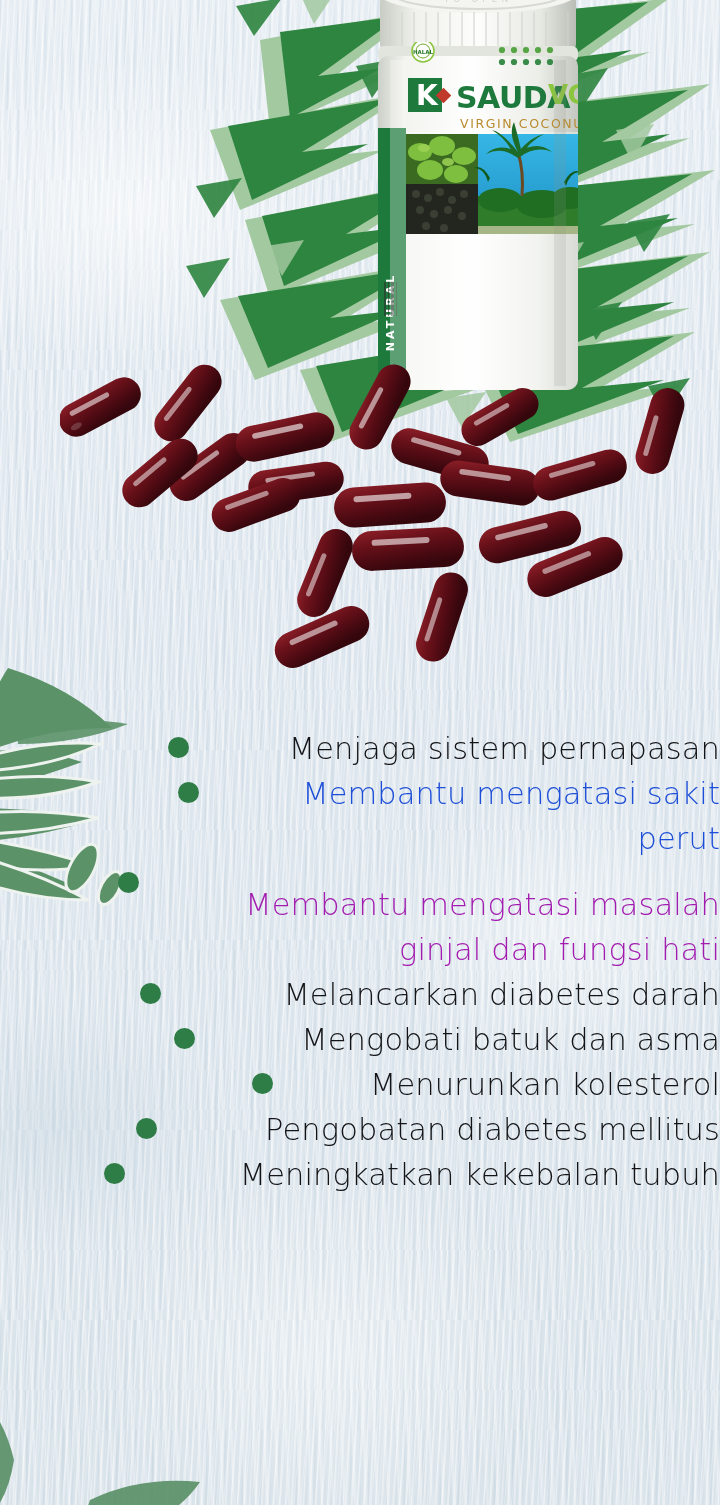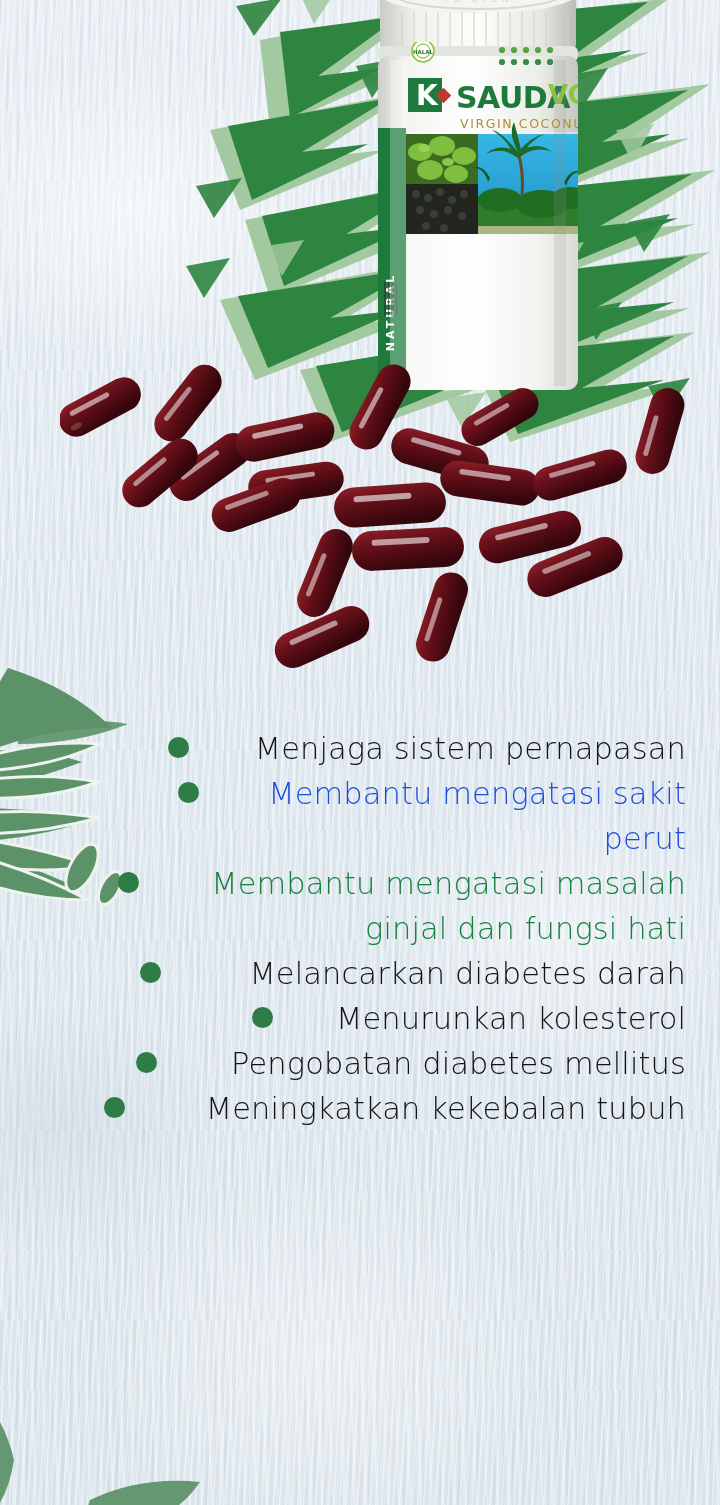--- a/index.html
+++ b/index.html
@@ -79,21 +79,20 @@
   .leafbot{position:absolute;left:-40px;top:1330px;width:330px;height:200px;}
 
   
   .benefits{
     position:absolute;left:0;top:726px;width:720px;
   }
   .benefit{
     position:relative;
     display:flex;
     align-items:flex-start;
-    padding-right:34px;
     margin-bottom:0;
   }
   .bullet{
     flex:0 0 auto;
     width:21px;height:21px;border-radius:50%;
     background:#2f7d46;
     margin-top:11px;
     margin-right:14px;
   }
   .btext{
@@ -531,29 +530,33 @@
     </div>
 
     <div class="benefit" style="padding-left: 178px;">
       <span class="bullet" style="background: rgb(47, 125, 70);"></span>
       <span class="btext" style="color: #1d4ed8;">Membantu mengatasi sakit
 perut</span>
     </div>
 
     <div class="benefit" style="padding-left: 118px;">
       <span class="bullet" style="background: rgb(47, 125, 70);"></span>
-      <span class="btext" style="color: #15803d;">Membantu mengatasi masalah
+      <span class="btext" style="color: #a21caf; margin-top: 21px;">Membantu mengatasi masalah
 ginjal dan fungsi hati</span>
     </div>
 
     <div class="benefit" style="padding-left: 140px;">
       <span class="bullet" style="background: rgb(47, 125, 70);"></span>
       <span class="btext" style="color: rgb(19, 20, 23);">Melancarkan diabetes darah</span>
     </div>
 
+    <div class="benefit" style="padding-left: 174px;">
+      <span class="bullet" style="background: rgb(47, 125, 70);"></span>
+      <span class="btext" style="color: rgb(19, 20, 23);">Mengobati batuk dan asma</span>
+    </div>
 
     <div class="benefit" style="padding-left: 252px;">
       <span class="bullet" style="background: rgb(47, 125, 70);"></span>
       <span class="btext" style="color: rgb(19, 20, 23);">Menurunkan kolesterol</span>
     </div>
 
     <div class="benefit" style="padding-left: 136px; justify-content: center;">
       <span class="bullet" style="background: rgb(47, 125, 70);"></span>
       <span class="btext" style="color: rgb(19, 20, 23);">Pengobatan diabetes mellitus</span>
     </div>

